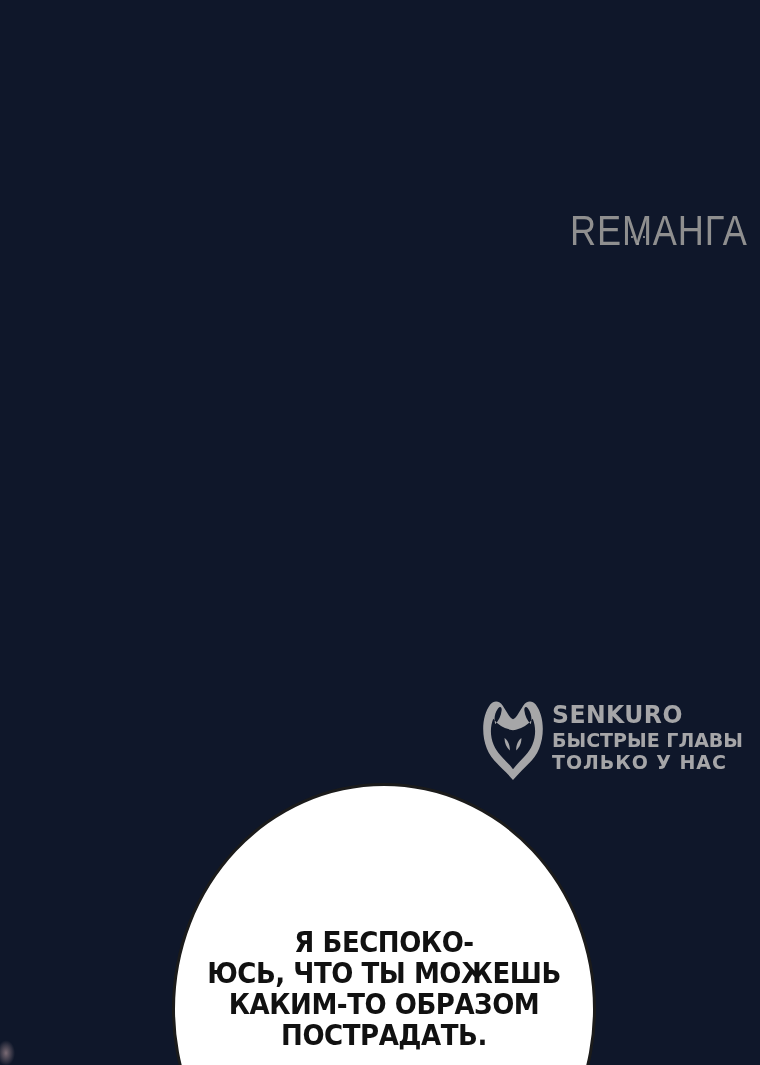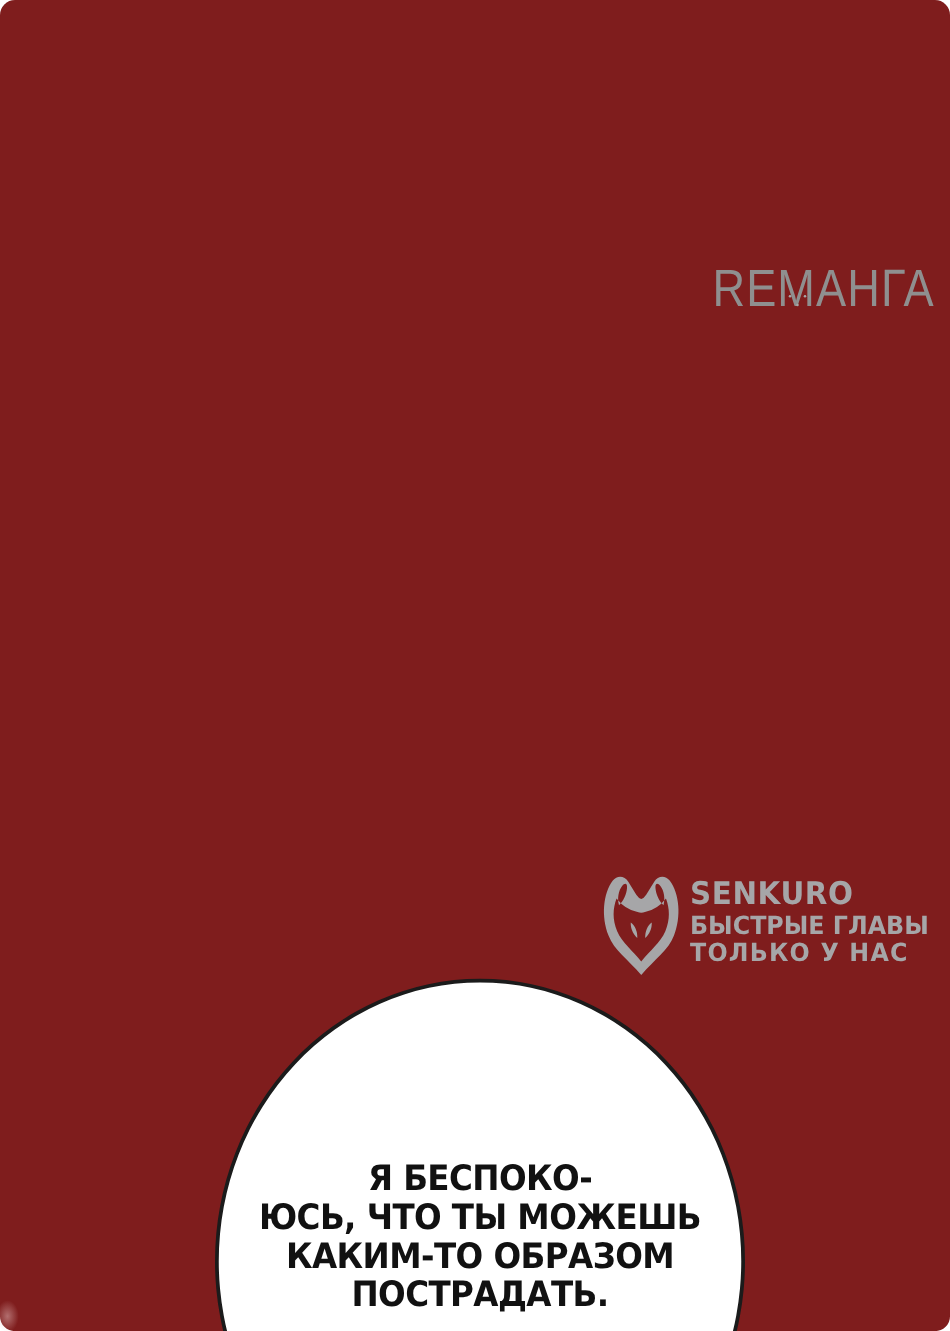--- a/index.html
+++ b/index.html
@@ -3,21 +3,21 @@
 <meta charset="utf-8">
 <style>
   html, body { margin: 0; padding: 0; }
   body {
     width: 760px; height: 1065px;
     background: #ffffff;
     overflow: hidden;
     position: relative;
     font-family: "DejaVu Sans", "Liberation Sans", sans-serif;
   }
-  .page { position: absolute; inset: 0; background: #7f1d1d; border-radius: 12px; }
+  .page { position: absolute; inset: 0; background: #0f172a; }
 
   
   .remanga {
     position: absolute;
     left: 570px; top: 210px;
     font-family: "Liberation Sans", sans-serif;
     font-size: 42px;
     font-weight: 400;
     letter-spacing: 1px;
     color: #8f8f8f;

